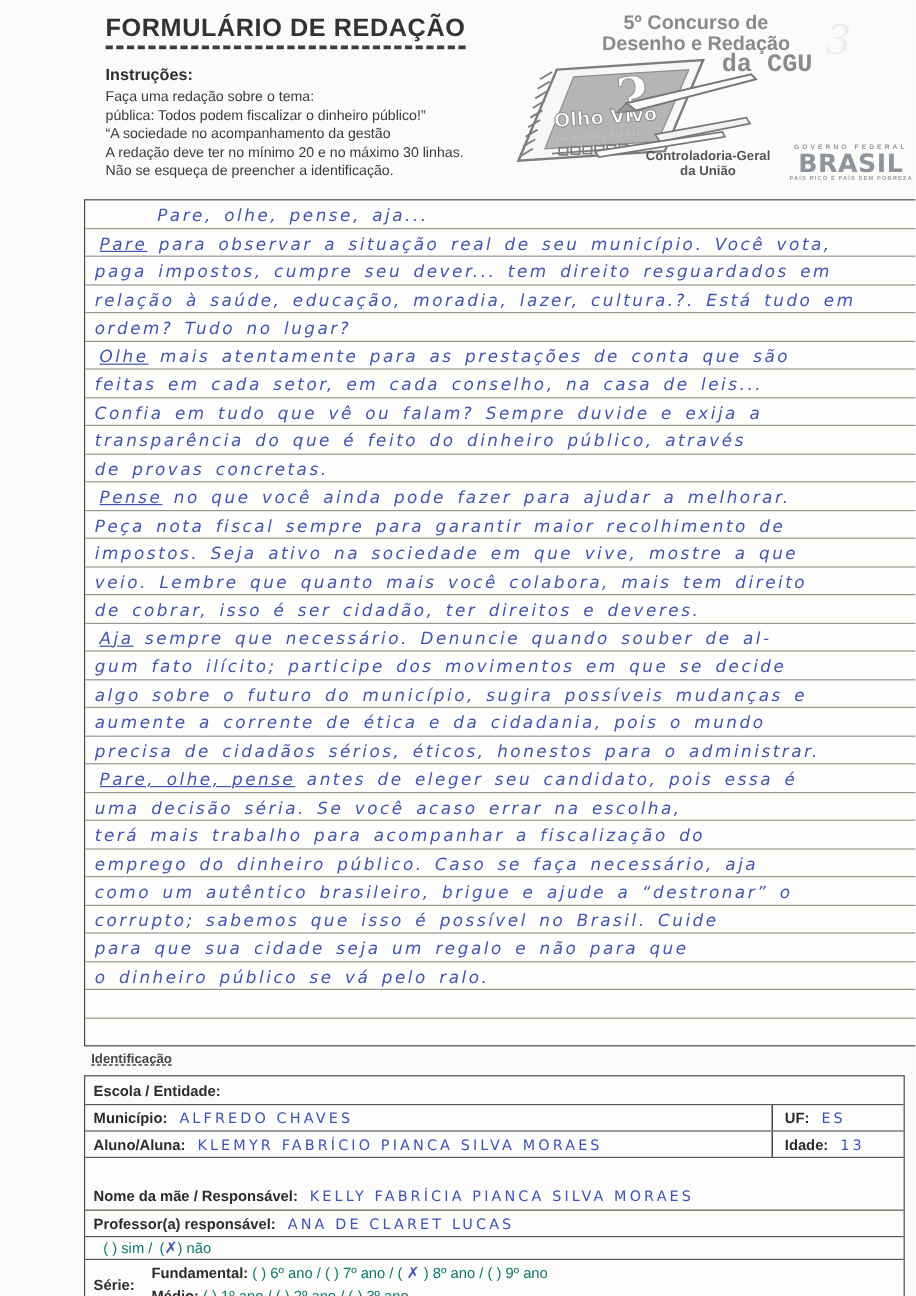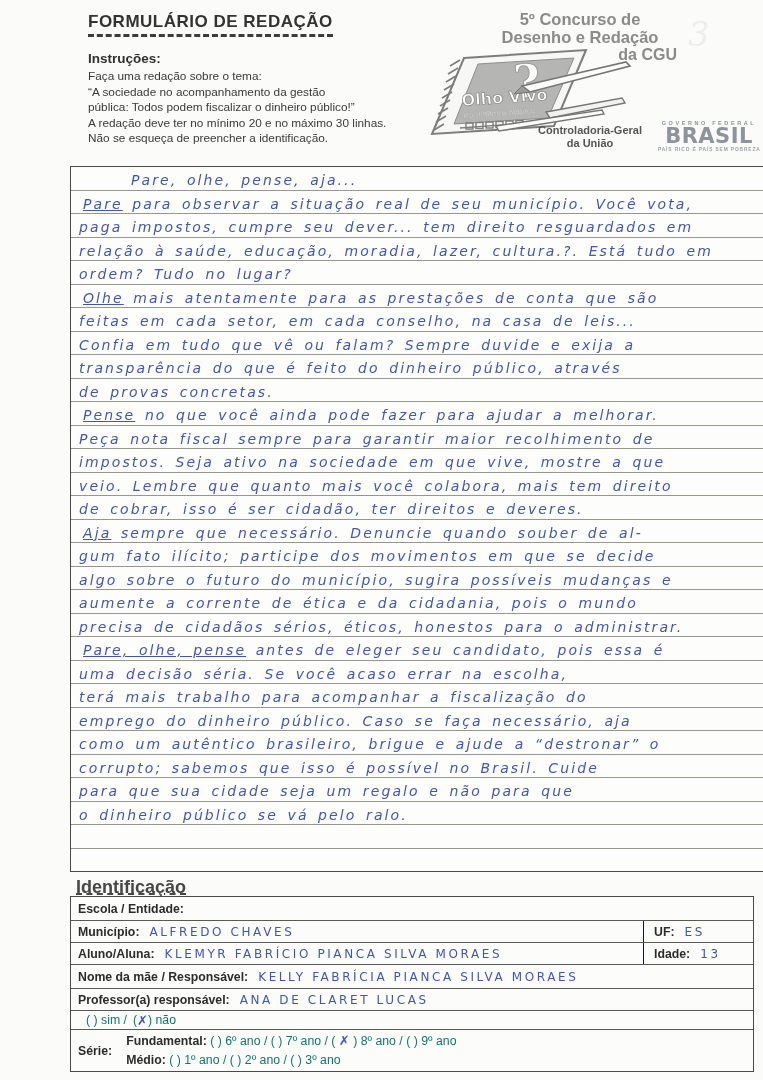--- a/index.html
+++ b/index.html
@@ -1,31 +1,31 @@
 <!DOCTYPE html>
 <html><head>
 <meta charset="utf-8">
 <style>
   html,body{margin:0;padding:0;background:#ffffff;}
   .page{position:relative;width:763px;height:1080px;background:#fbfbf9;overflow:hidden;
         font-family:"Liberation Sans",sans-serif;color:#2e2e2e;}
 
   
   .hdr-left{position:absolute;left:88px;top:12px;width:340px;}
-  .form-title{font-size:17px;font-weight:bold;letter-spacing:.5px;color:#333;
+  .form-title{font-size:21px;font-weight:bold;letter-spacing:.5px;color:#333;
               display:inline-block;border-bottom:3px dashed #3c3c3c;padding-bottom:2px;margin:0;}
   .instr{margin-top:14px;}
   .instr-title{font-weight:bold;font-size:13.5px;color:#303030;margin-bottom:3px;}
   .instr-line{font-size:11.8px;line-height:15.6px;color:#3a3a3a;}
 
   
   .hdr-right{position:absolute;left:430px;top:6px;width:330px;height:160px;}
   .contest-title{position:absolute;left:25px;top:4px;width:250px;text-align:center;
                  font-weight:bold;color:#8a8a8a;font-size:16.5px;line-height:18px;}
-  .contest-title .l3{text-align:right;padding-right:28px;font-size:16px;}
+  .contest-title .l3{text-align:right;padding-right:28px;font-size:21px;font-family:Liberation Mono, monospace;}
   .badge-svg{position:absolute;left:-4px;top:34px;}
   .cgu-block{position:absolute;left:95px;top:118px;width:130px;text-align:center;
              font-weight:bold;font-size:11px;line-height:12.5px;color:#555;}
   .gov-block{position:absolute;left:228px;top:114px;width:102px;text-align:center;}
   .gov-top{font-size:5.5px;letter-spacing:2.6px;font-weight:bold;color:#8d939a;white-space:nowrap;}
   .gov-name{font-size:21px;font-weight:900;letter-spacing:.5px;color:#8d949b;line-height:21px;
             font-family:"DejaVu Sans",sans-serif;}
   .gov-tag{font-size:4.8px;letter-spacing:.9px;font-weight:bold;color:#9aa0a6;white-space:nowrap;}
   .pencil-mark{position:absolute;left:688px;top:14px;font-size:34px;color:#ededef;
                font-style:italic;font-family:"DejaVu Serif",serif;}
@@ -35,51 +35,51 @@
              border:1.6px solid #4a4a46;box-sizing:border-box;background:#fdfdfb;}
   .essay-line{height:23.5px;border-bottom:1px solid #97978f;box-sizing:border-box;
               overflow:visible;white-space:nowrap;}
   .essay-line:last-child{border-bottom:none;}
   .hand{display:inline-block;line-height:27px;font-size:14px;font-style:italic;
         color:#4356ae;font-family:"DejaVu Sans",sans-serif;
         letter-spacing:2.1px;word-spacing:3px;padding-left:8px;}
   .hand-underline{text-decoration:underline;}
 
   
-  .ident-title{position:absolute;left:76px;top:877px;font-size:18px;font-weight:bold;
+  .ident-title{position:absolute;left:76px;top:877px;font-size:11px;font-weight:bold;
                color:#474747;text-decoration:underline;text-decoration-style:dashed;}
   .ident-table{position:absolute;left:70px;top:896px;width:684px;
                border:1.6px solid #4a4a46;box-sizing:border-box;background:#fcfcfa;}
   .id-row{display:flex;align-items:center;border-bottom:1px solid #5a5a55;
           box-sizing:border-box;padding-left:7px;font-size:12.3px;}
   .id-row:last-child{border-bottom:none;}
   .id-label{font-weight:bold;color:#2c2c2c;white-space:nowrap;}
   .id-plain{color:#0f766e;white-space:nowrap;}
   .hand-caps{color:#3f55b5;font-family:"DejaVu Sans",sans-serif;font-size:12px;
              letter-spacing:2.6px;white-space:nowrap;margin-left:10px;}
   .sub-cell{margin-left:auto;display:flex;align-items:center;border-left:1px solid #0f172a;
             align-self:stretch;padding-left:10px;width:110px;box-sizing:border-box;}
   .x-mark{color:#3f55b5;font-family:"DejaVu Sans",sans-serif;font-weight:bold;font-size:13px;}
   .serie-content{margin-left:14px;line-height:18.5px;}
   .r-escola{height:24px;gap:41px;} .r-municipio{height:22px;} .r-aluno{height:22px;}
-  .r-mae{height:24px;} .r-prof{height:22px;} .r-eja{height:19px;} .r-serie{height:41px;}
+  .r-mae{height:24px;margin-top:20px;} .r-prof{height:22px;} .r-eja{height:19px;} .r-serie{height:41px;}
 </style>
 </head>
 <body>
 
 <div class="page">
 
   <div class="hdr-left">
     <h1 class="form-title">FORMULÁRIO DE REDAÇÃO</h1>
     <div class="instr">
       <div class="instr-title">Instruções:</div>
       <div>
           <div class="instr-line">Faça uma redação sobre o tema:</div>
+          <div class="instr-line">pública: Todos podem fiscalizar o dinheiro público!”</div>
           <div class="instr-line">“A sociedade no acompanhamento da gestão</div>
-          <div class="instr-line">pública: Todos podem fiscalizar o dinheiro público!”</div>
           <div class="instr-line">A redação deve ter no mínimo 20 e no máximo 30 linhas.</div>
           <div class="instr-line">Não se esqueça de preencher a identificação.</div>
         </div>
     </div>
   </div>
 
   <div class="hdr-right">
     <div class="contest-title">
       <div>5º Concurso de</div>
       <div>Desenho e Redação</div>

